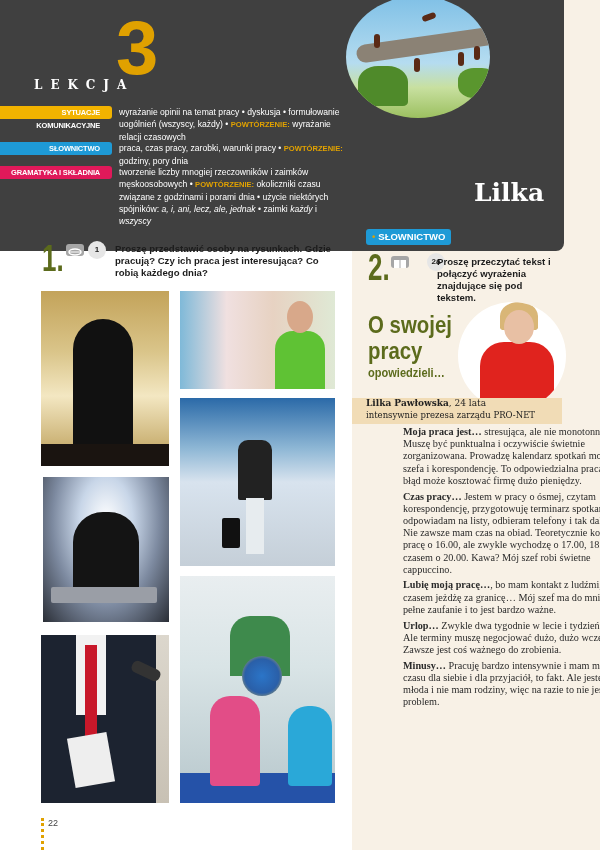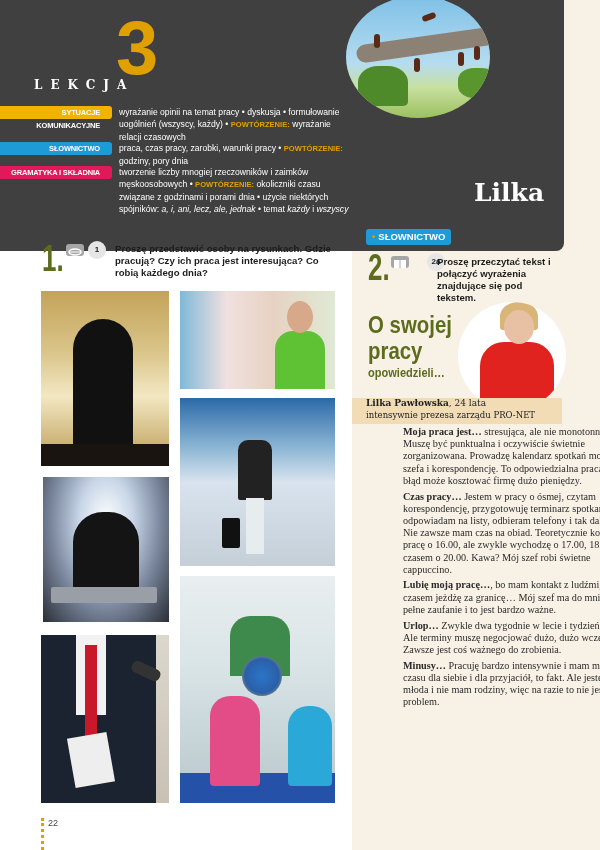--- a/index.html
+++ b/index.html
@@ -108,21 +108,21 @@
     <div class="topic-tag" style="background:#1e9ad6;">Słownictwo</div>
   </div>
   <div class="topic-text" style="top:142px;">
     <span>praca, czas pracy, zarobki, warunki pracy • </span><span class="rep">Powtórzenie:</span><span> godziny, pory dnia</span>
   </div>
 
   <div class="topic-row" style="top:166px;">
     <div class="topic-tag" style="background:#e0195a;">Gramatyka i składnia</div>
   </div>
   <div class="topic-text" style="top:166px;">
-    <span>tworzenie liczby mnogiej rzeczowników i zaimków męskoosobowych • </span><span class="rep">Powtórzenie:</span><span> okoliczniki czasu związane z godzinami i porami dnia • użycie niektórych spójników: </span><i>a, i, ani, lecz, ale, jednak</i><span> • temat </span><i>każdy</i><span> i </span><i>wszyscy</i>
+    <span>tworzenie liczby mnogiej rzeczowników i zaimków męskoosobowych • </span><span class="rep">Powtórzenie:</span><span> okoliczniki czasu związane z godzinami i porami dnia • użycie niektórych spójników: </span><i>a, i, ani, lecz, ale, jednak</i><span> • zaimki </span><i>każdy</i><span> i </span><i>wszyscy</i>
   </div>
 
   <div class="photo-circle">
     <div class="moss1"></div>
     <div class="moss2"></div>
     <div class="branch"></div>
     <div class="ant" style="left:28px;top:38px;"></div>
     <div class="ant" style="left:80px;top:14px;transform:rotate(70deg);"></div>
     <div class="ant" style="left:68px;top:62px;"></div>
     <div class="ant" style="left:112px;top:56px;"></div>

